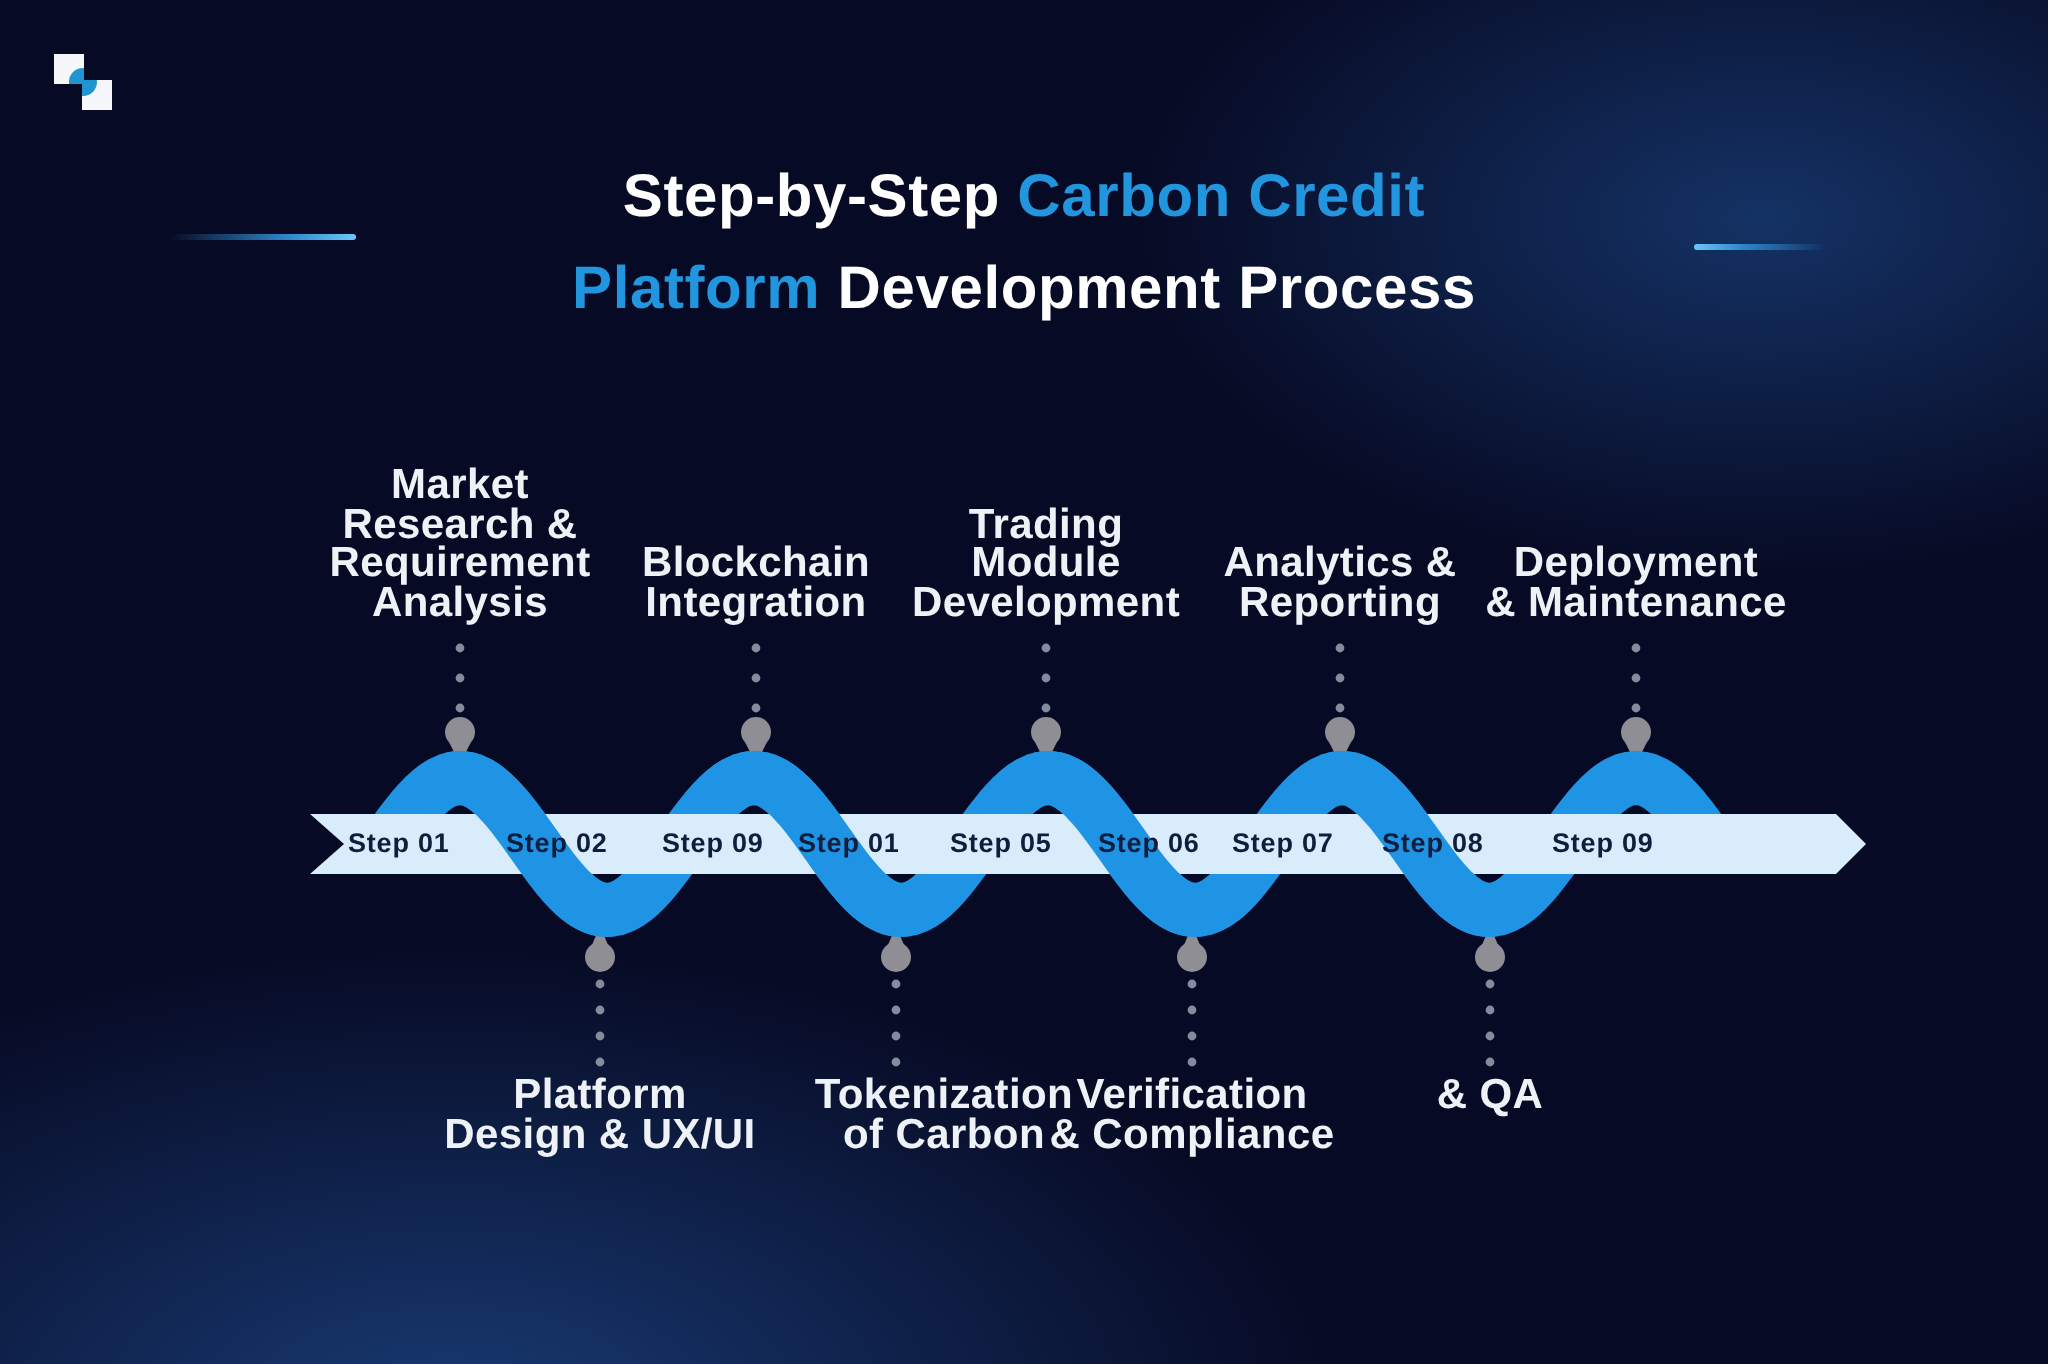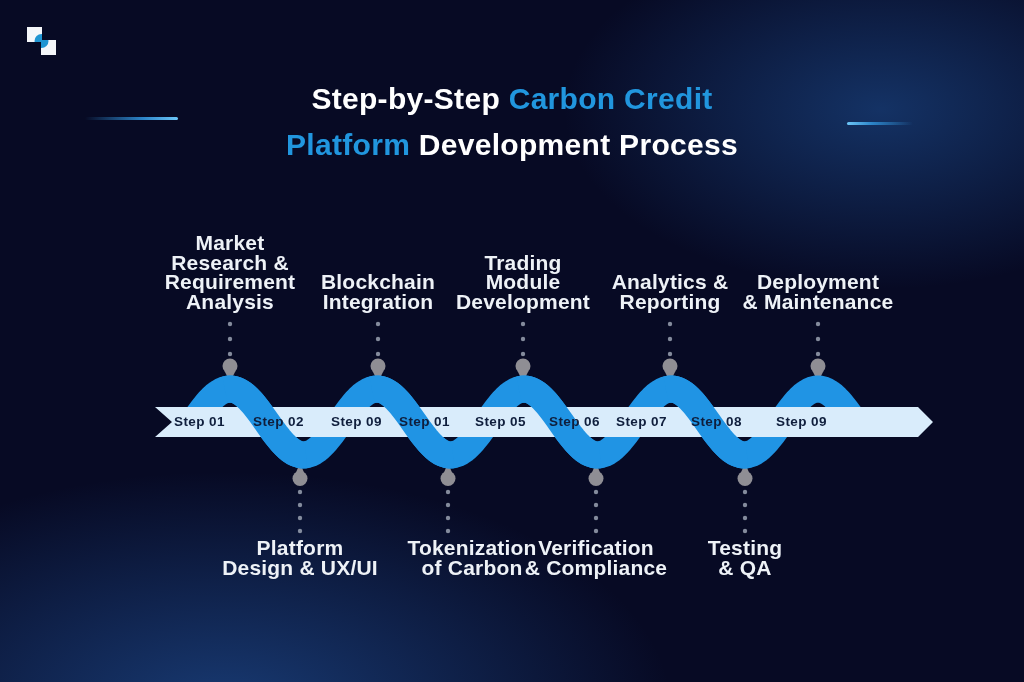--- a/index.html
+++ b/index.html
@@ -183,17 +183,16 @@
       </div>
       <div class="phase bottom" style="left: 472px;">
         <div>Tokenization</div>
         <div>of Carbon</div>
       </div>
       <div class="phase bottom" style="left: 596px;">
         <div>Verification</div>
         <div>&amp; Compliance</div>
       </div>
       <div class="phase bottom" style="left: 745px;">
-        <div>Testing</div>
         <div>&amp; QA</div>
       </div>
     </div>
 </div>
 
 </body></html>

